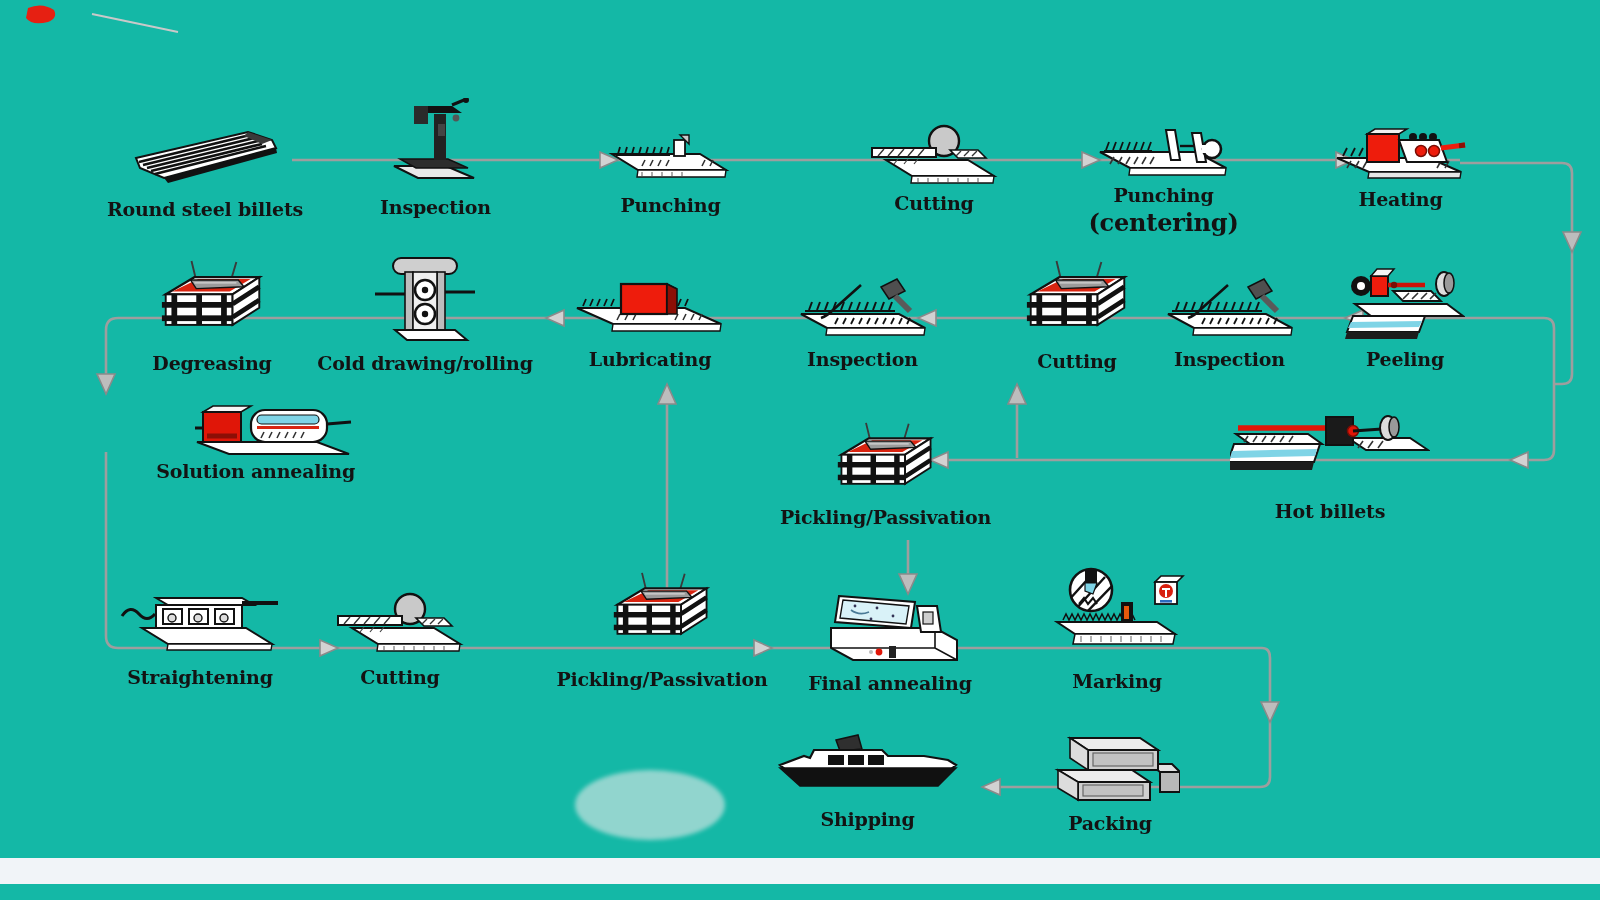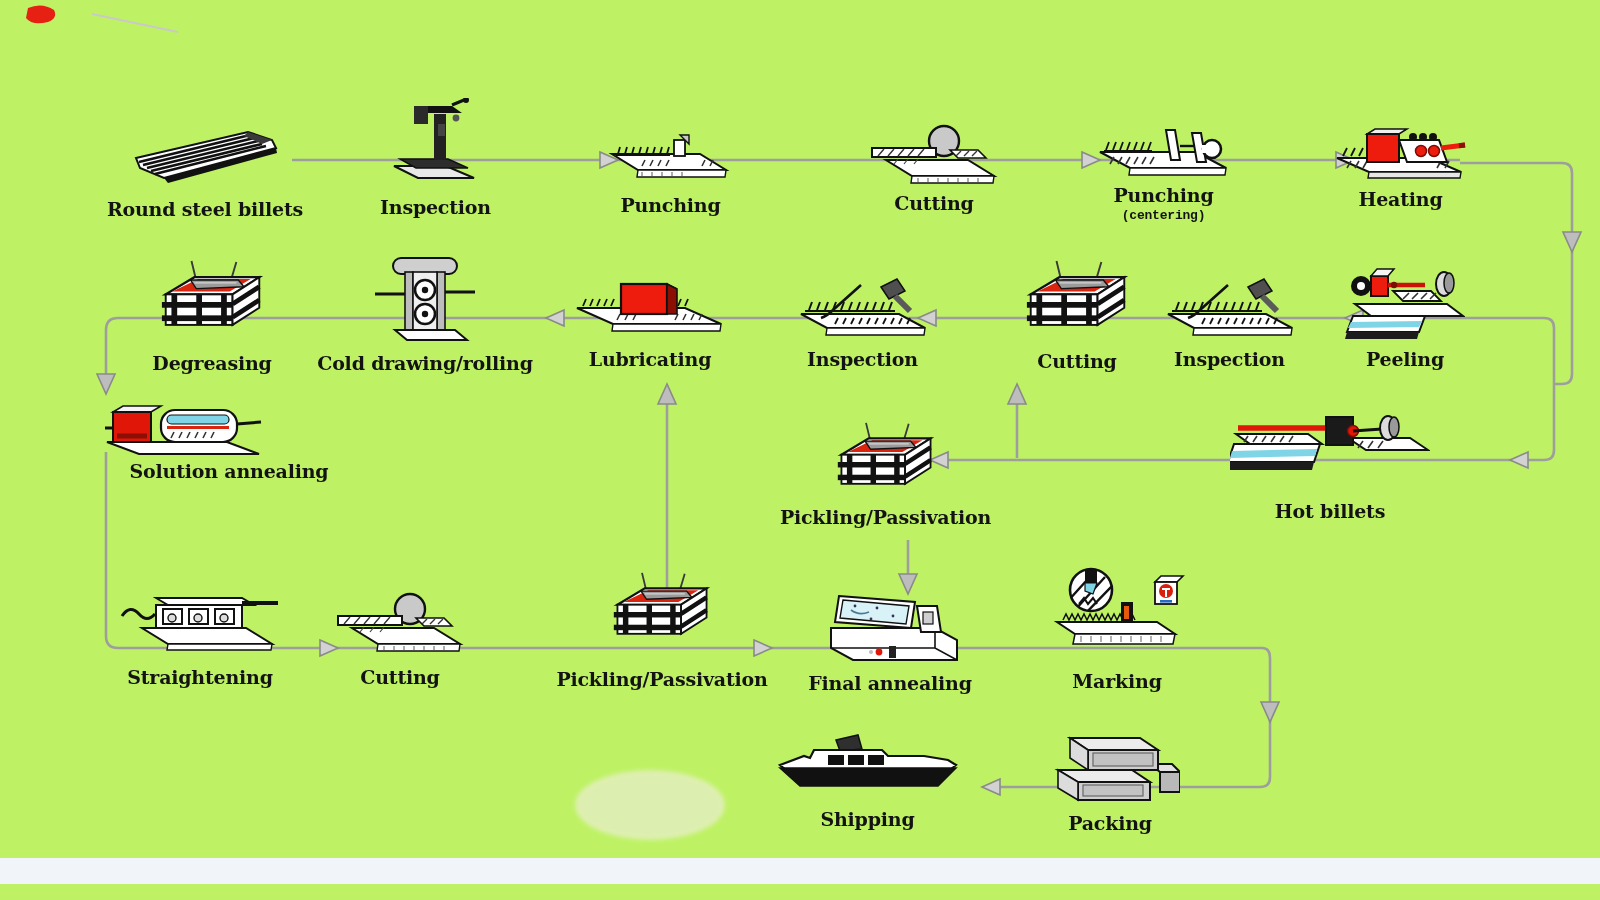--- a/index.html
+++ b/index.html
@@ -1,24 +1,24 @@
 <!DOCTYPE html>
 <html><head>
 <meta charset="utf-8">
 <style>
   html,body{margin:0;padding:0;background:#fff;}
-  #stage{position:relative;width:1600px;height:900px;background:#bef264;overflow:hidden;
+  #stage{position:relative;width:1600px;height:900px;background:#14b8a6;overflow:hidden;
          font-family:"DejaVu Serif", serif;}
   .layer{position:absolute;left:0;top:0;width:1600px;height:900px;}
   .node{position:absolute;display:flex;flex-direction:column;align-items:center;}
   .node svg{display:block;}
   .lbl{font-weight:bold;font-size:19px;color:#131313;white-space:nowrap;text-align:center;
        letter-spacing:-0.2px;line-height:1.25;}
-  .lbl2{font-weight:bold;font-size:13px;color:#131313;white-space:nowrap;text-align:left;
-        letter-spacing:-0.2px;line-height:1.25;font-family:Liberation Mono, monospace;}
+  .lbl2{font-weight:bold;font-size:24px;color:#131313;white-space:nowrap;text-align:left;
+        letter-spacing:-0.2px;line-height:1.25;}
   .artifact-band{position:absolute;left:0;top:858px;width:1600px;height:26px;background:#f1f4f8;}
   .artifact-smudge{position:absolute;left:575px;top:770px;width:150px;height:70px;border-radius:50%;
        background:#f8edef;opacity:.55;filter:blur(2px);}
 </style>
 </head>
 <body>
 
 <div id="stage">
 
   <div class="artifact-smudge"></div>
@@ -269,21 +269,21 @@
     <div class="lbl" style="margin-top:4px">Cold drawing/rolling</div>
   </div>
 
   <div class="node" style="left:157px;top:258px;width:110px">
     <svg width="105" height="88">
         <use href="#sym-basket"></use>
       </svg>
     <div class="lbl" style="margin-top:6px">Degreasing</div>
   </div>
 
-  <div class="node" style="left:15px;top:398px;width:340px;align-items:center">
+  <div class="node" style="left:15px;top:398px;width:340px;align-items:flex-end">
     <svg width="160" height="60" viewBox="0 0 160 60">
       <polygon points="2,44 122,44 154,56 34,56" fill="#fff" stroke="#111" stroke-width="2"></polygon>
       <polygon points="8,14 46,14 56,8 18,8" fill="#f5f5f5" stroke="#111" stroke-width="1.6"></polygon>
       <rect x="8" y="14" width="38" height="30" fill="#e01608" stroke="#111" stroke-width="2"></rect>
       <path d="M12 38 H42" stroke="#8c0f06" stroke-width="5"></path>
       <rect x="56" y="12" width="76" height="32" rx="14" fill="#fff" stroke="#111" stroke-width="2.2"></rect>
       <rect x="62" y="17" width="62" height="9" rx="4.5" fill="#7fd4e6" stroke="#111" stroke-width="1.2"></rect>
       <rect x="62" y="28" width="62" height="3" fill="#d92410"></rect>
       <path d="M66 40 l3 -6 M74 40 l3 -6 M82 40 l3 -6 M90 40 l3 -6 M98 40 l3 -6 M106 40 l3 -6" stroke="#333" stroke-width="1.6"></path>
       <path d="M132 26 L156 24" stroke="#111" stroke-width="3"></path>

